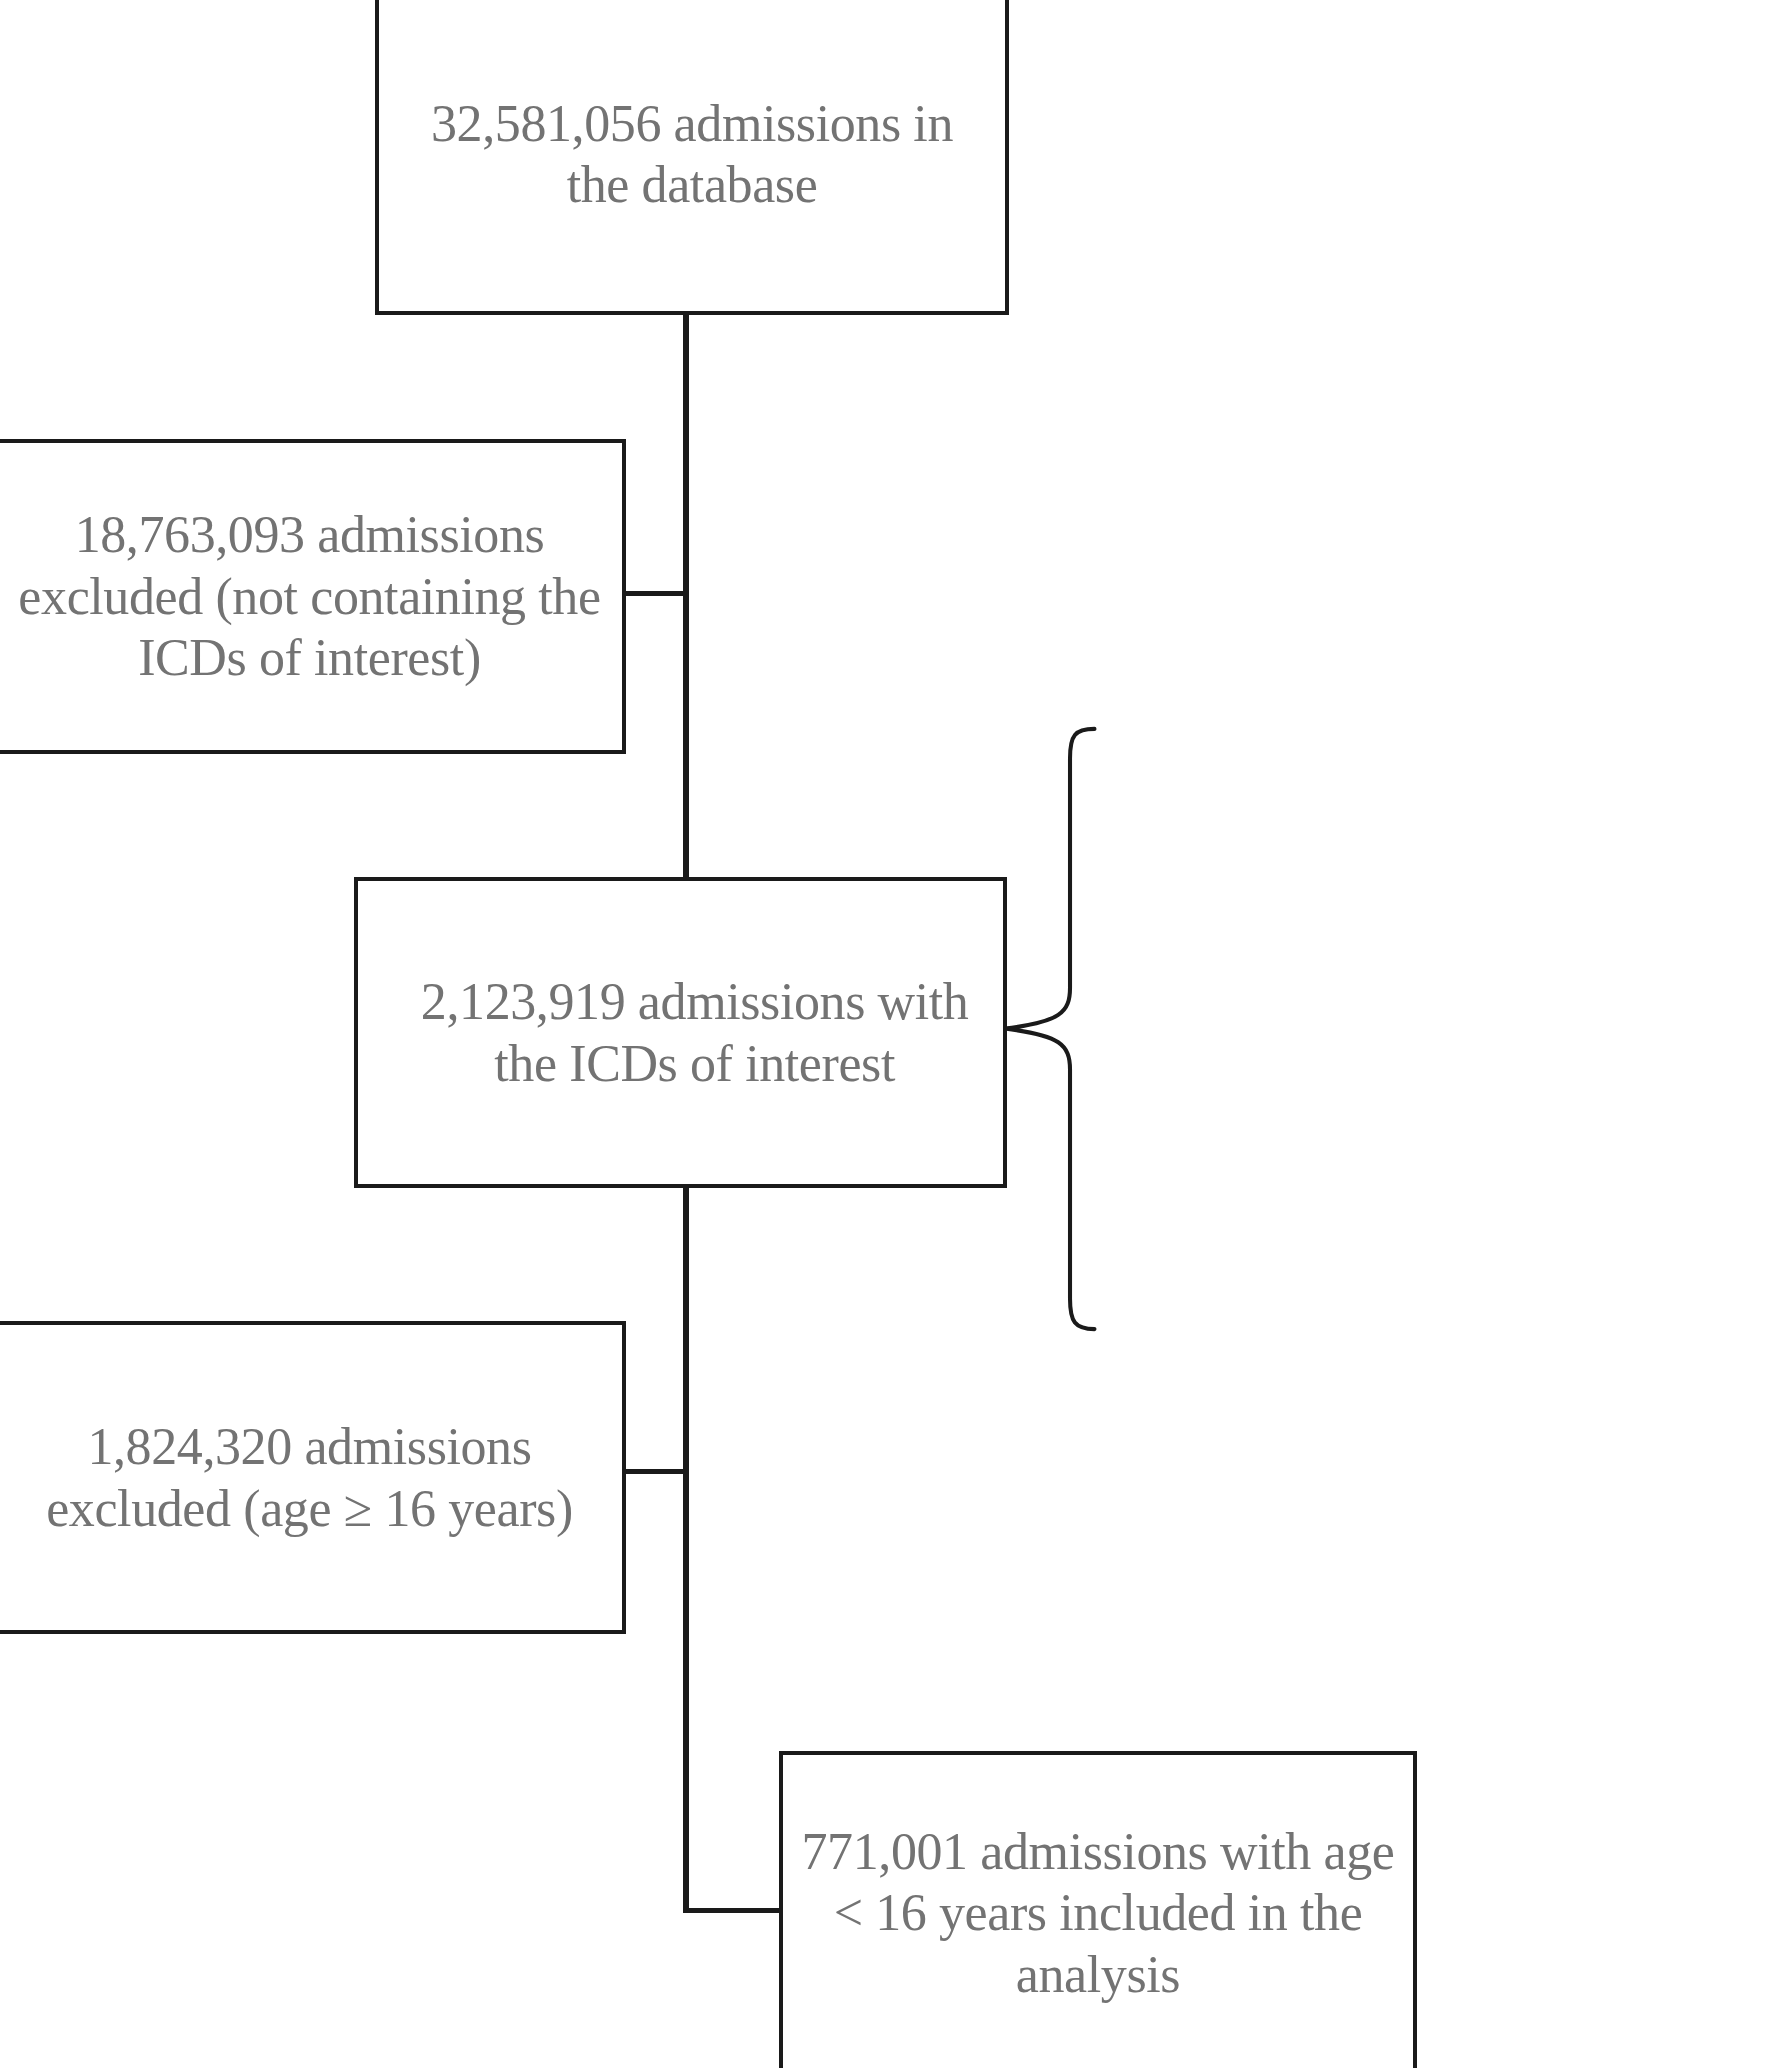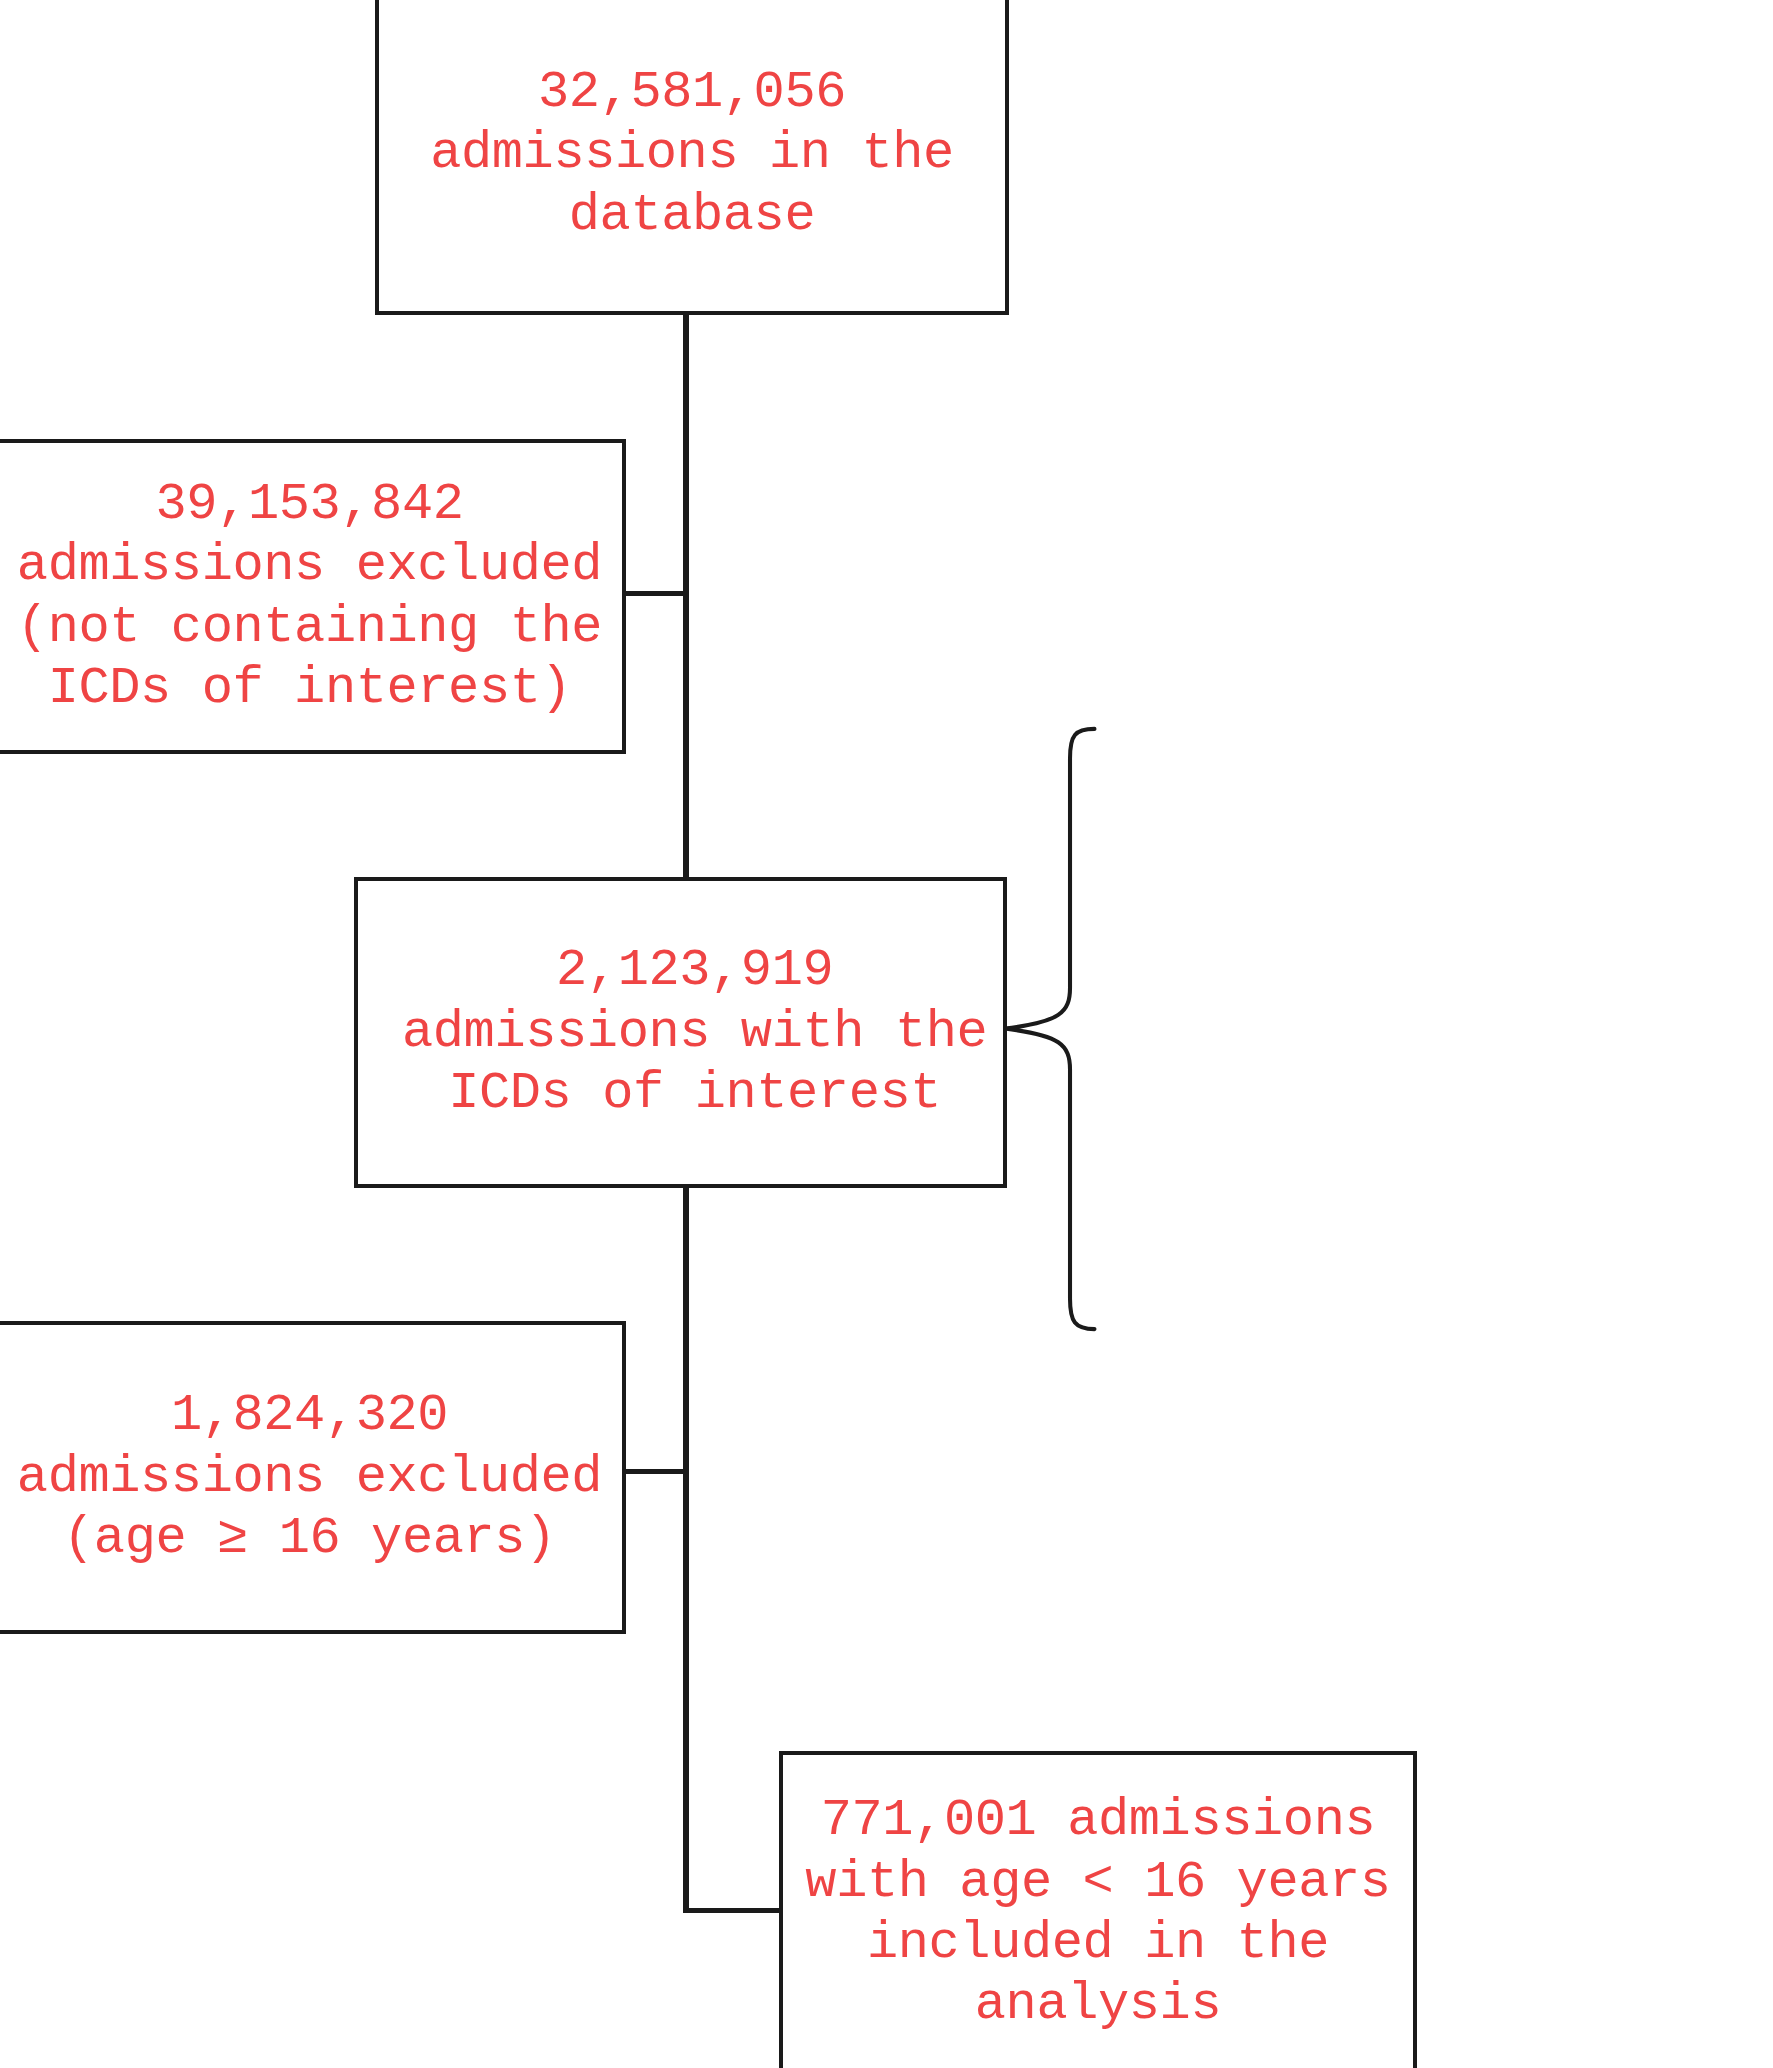--- a/index.html
+++ b/index.html
@@ -6,22 +6,22 @@
   html, body {
     margin: 0;
     padding: 0;
     background: #ffffff;
   }
   #canvas {
     position: relative;
     width: 1773px;
     height: 2069px;
     background: #ffffff;
-    font-family: Liberation Mono, monospace;
-    color: #ef4444;
+    font-family: Liberation Serif, serif;
+    color: #737373;
     overflow: hidden;
   }
   .flow-box {
     position: absolute;
     box-sizing: border-box;
     border: 4.1px solid #1a1a1a;
     background: #ffffff;
     display: flex;
     align-items: center;
     justify-content: center;
@@ -93,21 +93,21 @@
 </head>
 <body>
 
 <div id="canvas">
 
   <div class="flow-box" id="box-total">
     <span class="box-text">32,581,056 admissions in the database</span>
   </div>
 
   <div class="flow-box" id="box-excl-icd">
-    <span class="box-text">39,153,842 admissions excluded (not containing the ICDs of interest)</span>
+    <span class="box-text">18,763,093 admissions excluded (not containing the ICDs of interest)</span>
   </div>
 
   <div class="flow-box" id="box-with-icd">
     <span class="box-text">2,123,919 admissions with the ICDs of interest</span>
   </div>
 
   <div class="flow-box" id="box-excl-age">
     <span class="box-text">1,824,320 admissions excluded (age ≥ 16 years)</span>
   </div>
 

